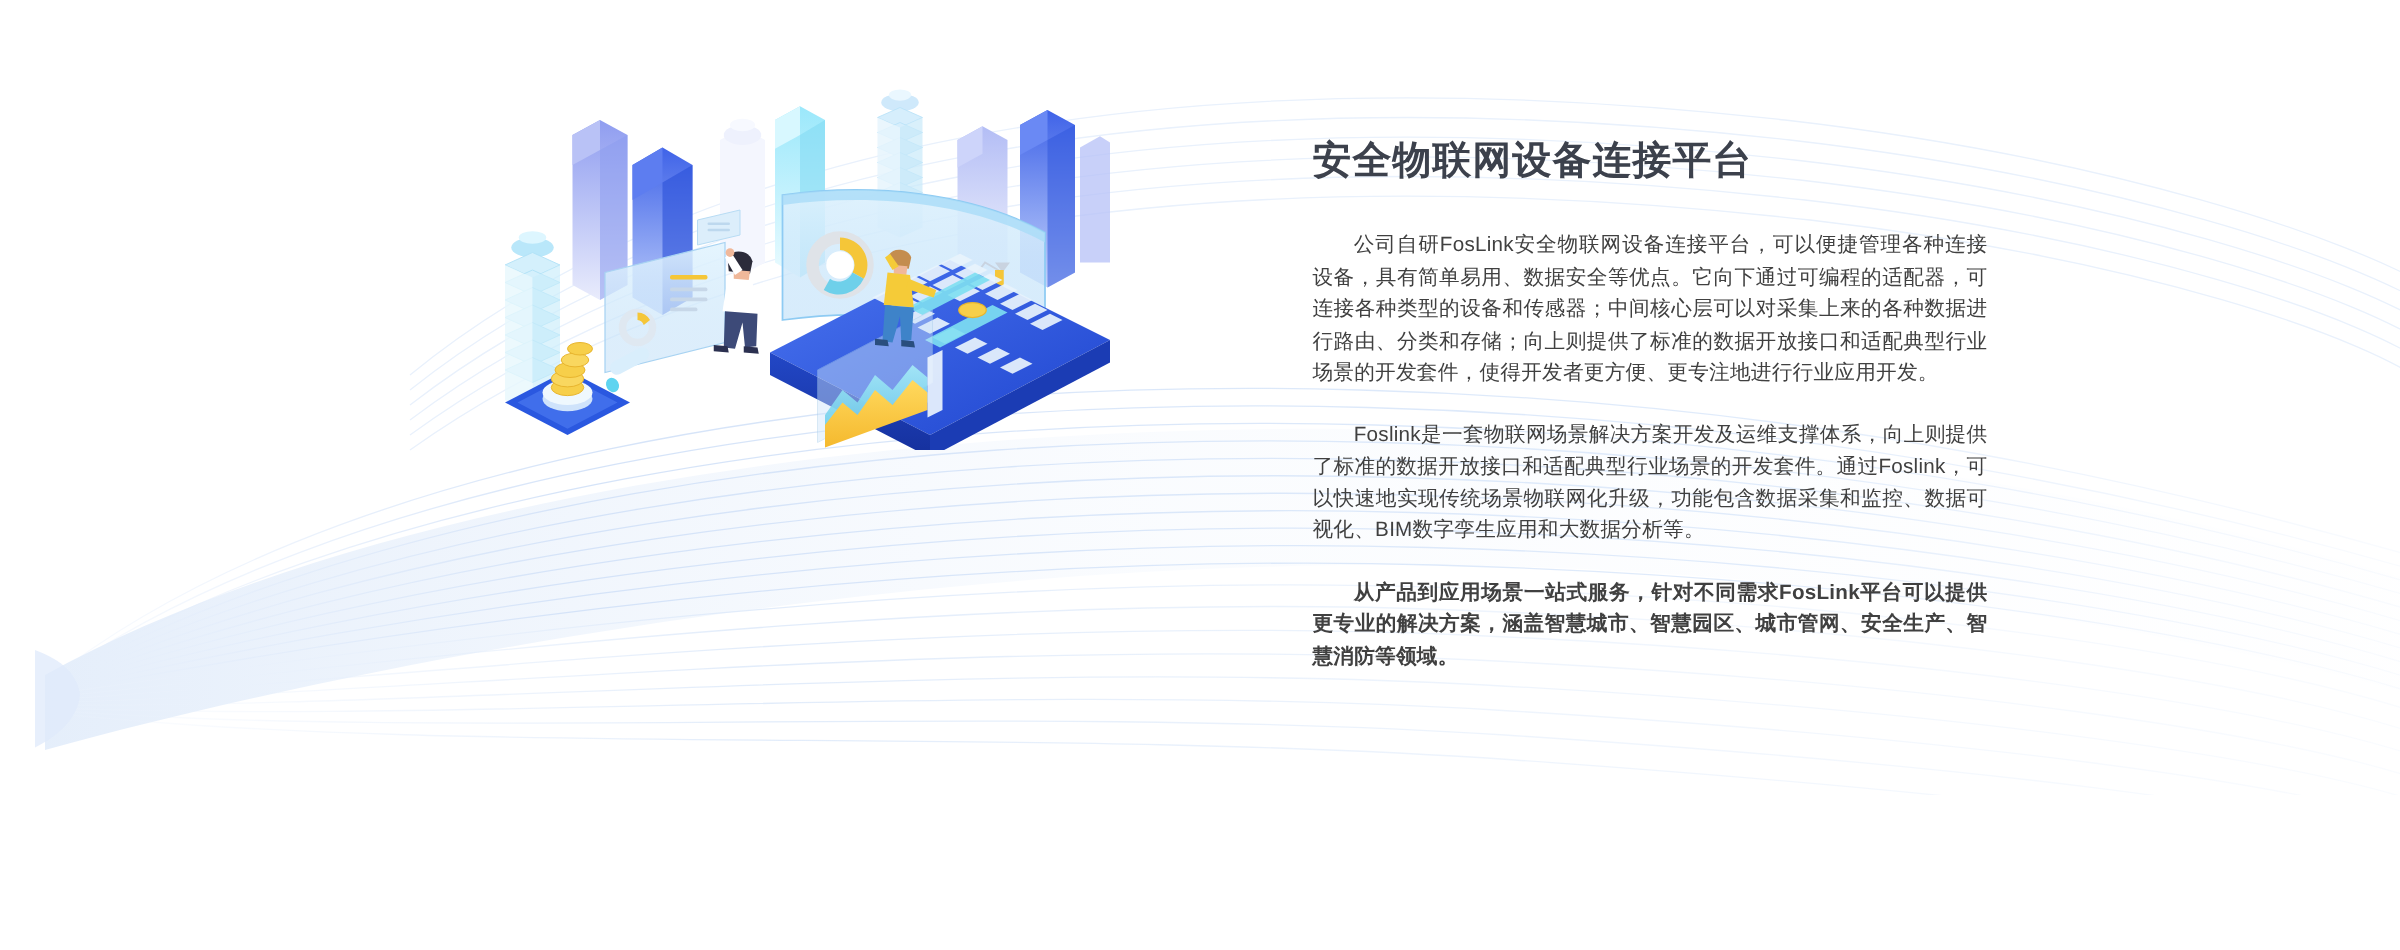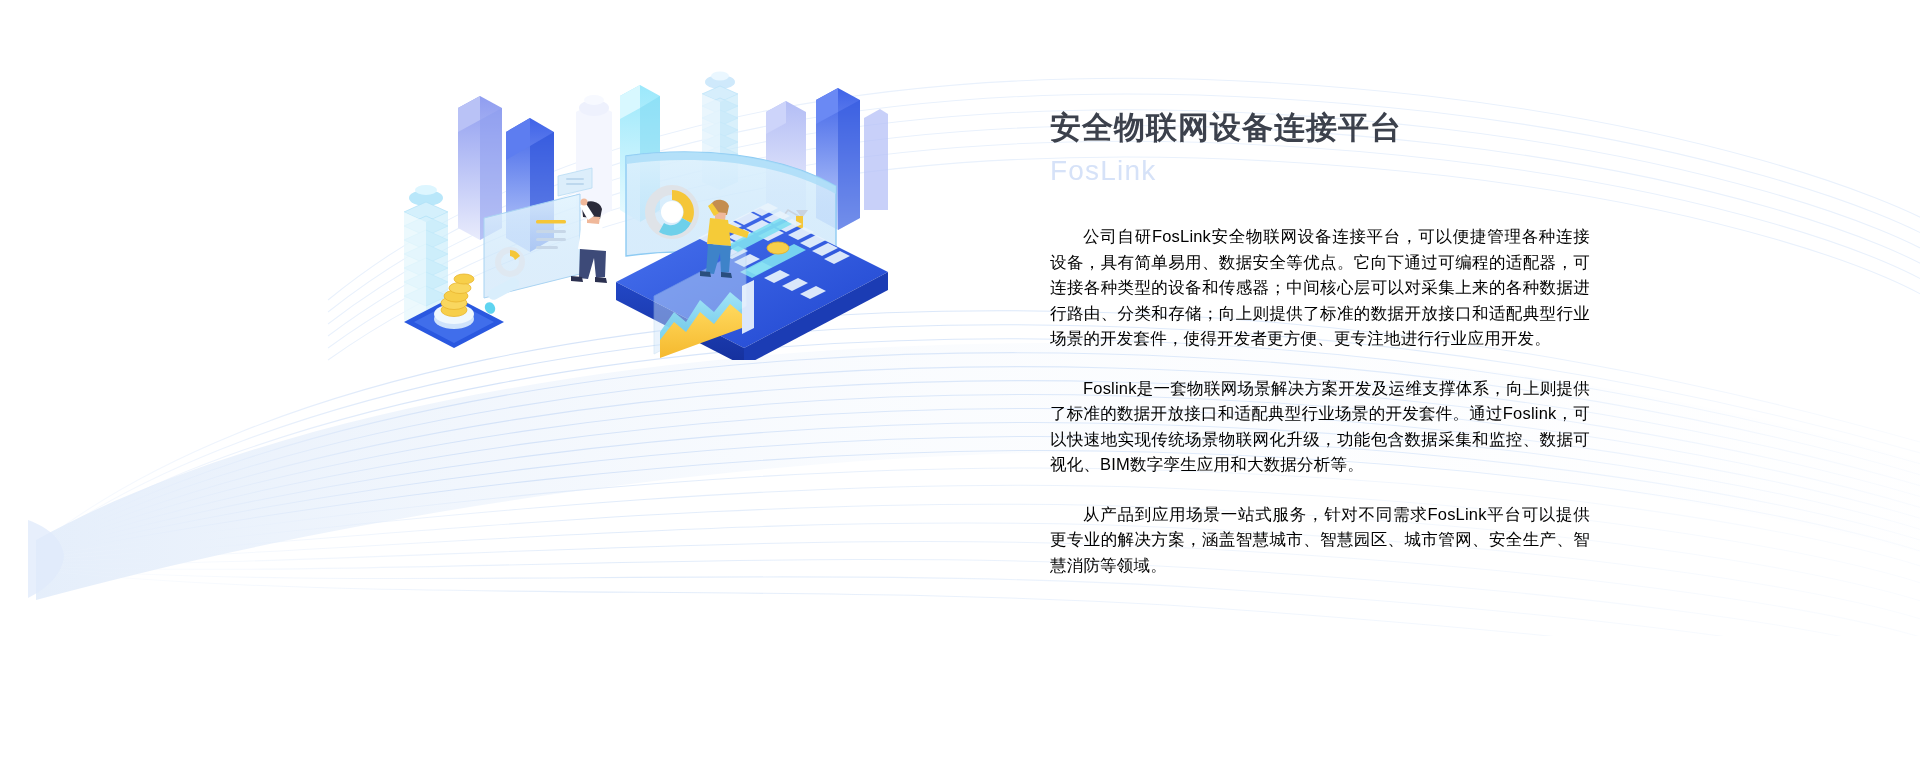--- a/index.html
+++ b/index.html
@@ -47,27 +47,27 @@
     font-weight: normal;
     color: #d6e2f8;
     letter-spacing: 1.2px;
     line-height: 38px;
     margin-top: 2px;
   }
   .para-block { margin-top: 34px; }
   .para {
     font-size: 16.5px;
     line-height: 25.5px;
-    color: #000000;
+    color: #404040;
     text-align: justify;
     text-indent: 2em;
     margin-bottom: 24px;
     letter-spacing: 0.2px;
   }
-  .para:last-child { margin-bottom: 0; }
+  .para:last-child { margin-bottom: 0; font-weight: bold; }
 </style>
 </head>
 <body>
 
 <div id="page">
 
   <svg id="bg-waves" viewBox="0 0 1920 760" preserveAspectRatio="none">
     <defs>
       <linearGradient id="wgrad" x1="0" y1="0" x2="1" y2="0">
         <stop offset="0%" stop-color="#e8f0fc" stop-opacity="0.25"></stop>
@@ -371,21 +371,20 @@
     </g>
 
     <g>
       <rect x="118" y="232" width="34" height="11" rx="5.5" fill="#d9eefc" transform="rotate(-28 118 232)"></rect>
       <ellipse cx="122" cy="248" rx="5" ry="6" fill="#5fd4f0" transform="rotate(-28 122 248)"></ellipse>
     </g>
   </svg>
 
   <div id="text-col">
     <h1 id="page-title">安全物联网设备连接平台</h1>
-    <div id="page-subtitle">FosLink</div>
 
     <div class="para-block">
       <p class="para">公司自研FosLink安全物联网设备连接平台，可以便捷管理各种连接设备，具有简单易用、数据安全等优点。它向下通过可编程的适配器，可连接各种类型的设备和传感器；中间核心层可以对采集上来的各种数据进行路由、分类和存储；向上则提供了标准的数据开放接口和适配典型行业场景的开发套件，使得开发者更方便、更专注地进行行业应用开发。</p>
       <p class="para">Foslink是一套物联网场景解决方案开发及运维支撑体系，向上则提供了标准的数据开放接口和适配典型行业场景的开发套件。通过Foslink，可以快速地实现传统场景物联网化升级，功能包含数据采集和监控、数据可视化、BIM数字孪生应用和大数据分析等。</p>
       <p class="para">从产品到应用场景一站式服务，针对不同需求FosLink平台可以提供更专业的解决方案，涵盖智慧城市、智慧园区、城市管网、安全生产、智慧消防等领域。</p>
     </div>
   </div>
 
 </div>
 

